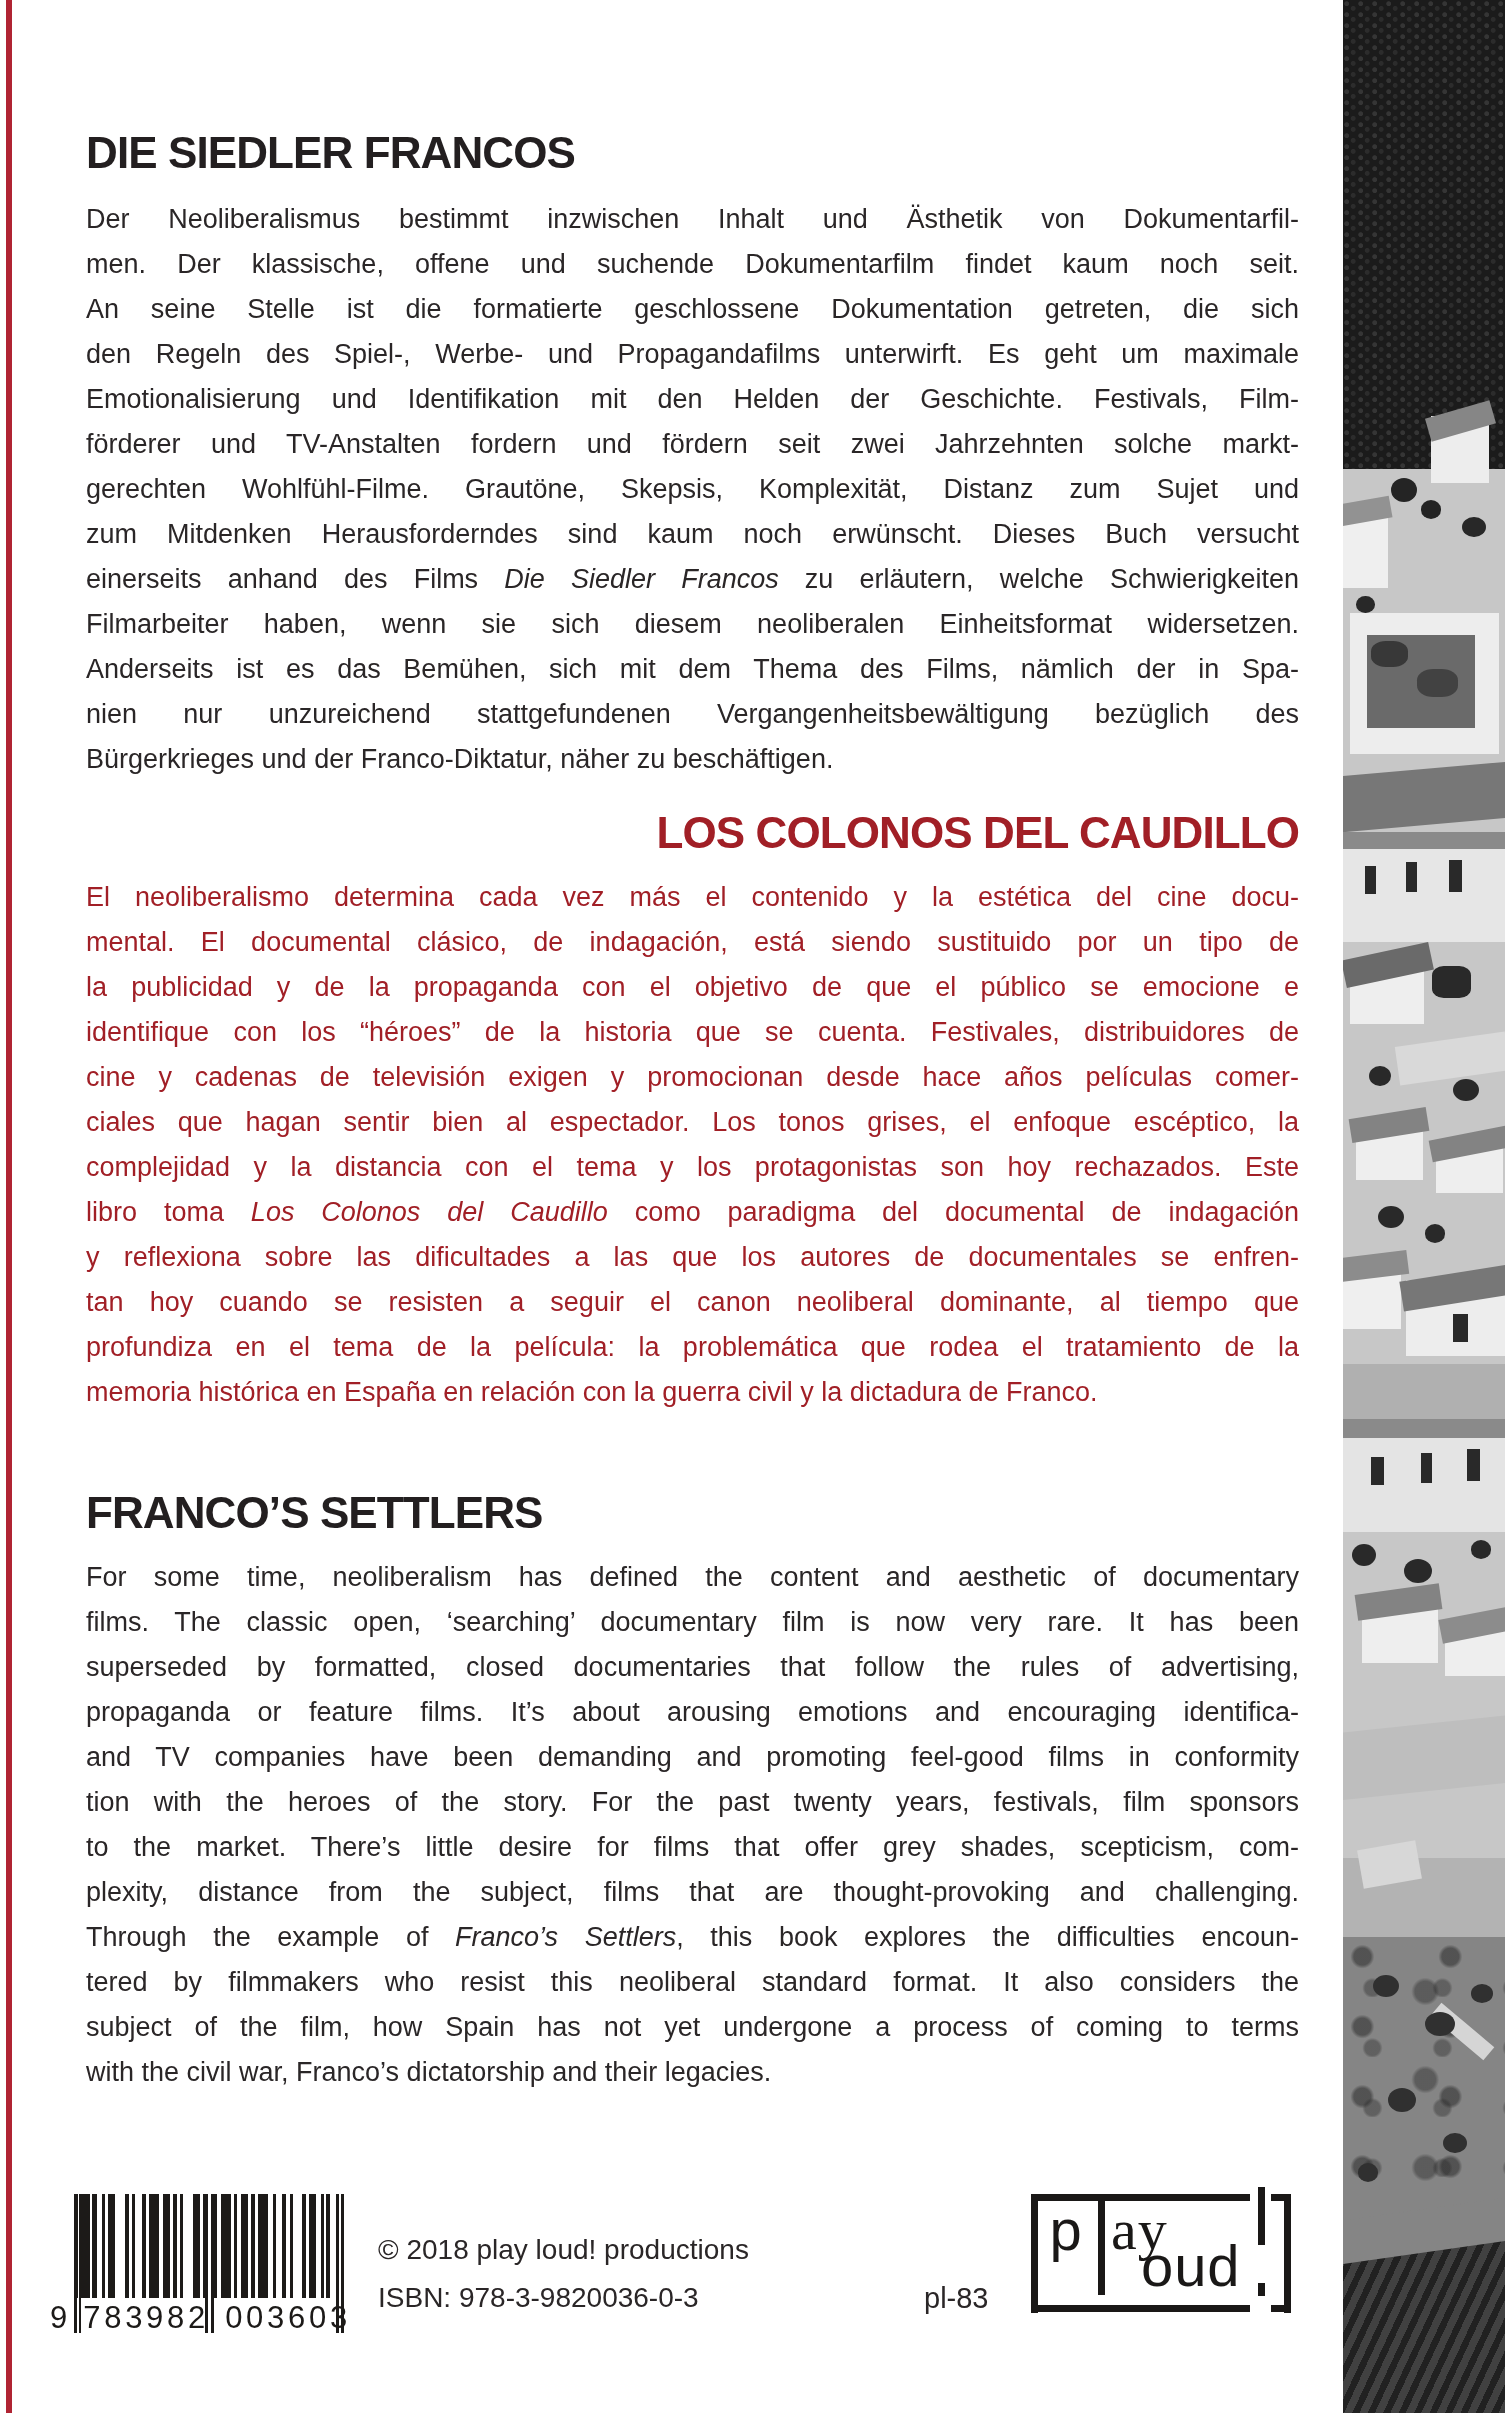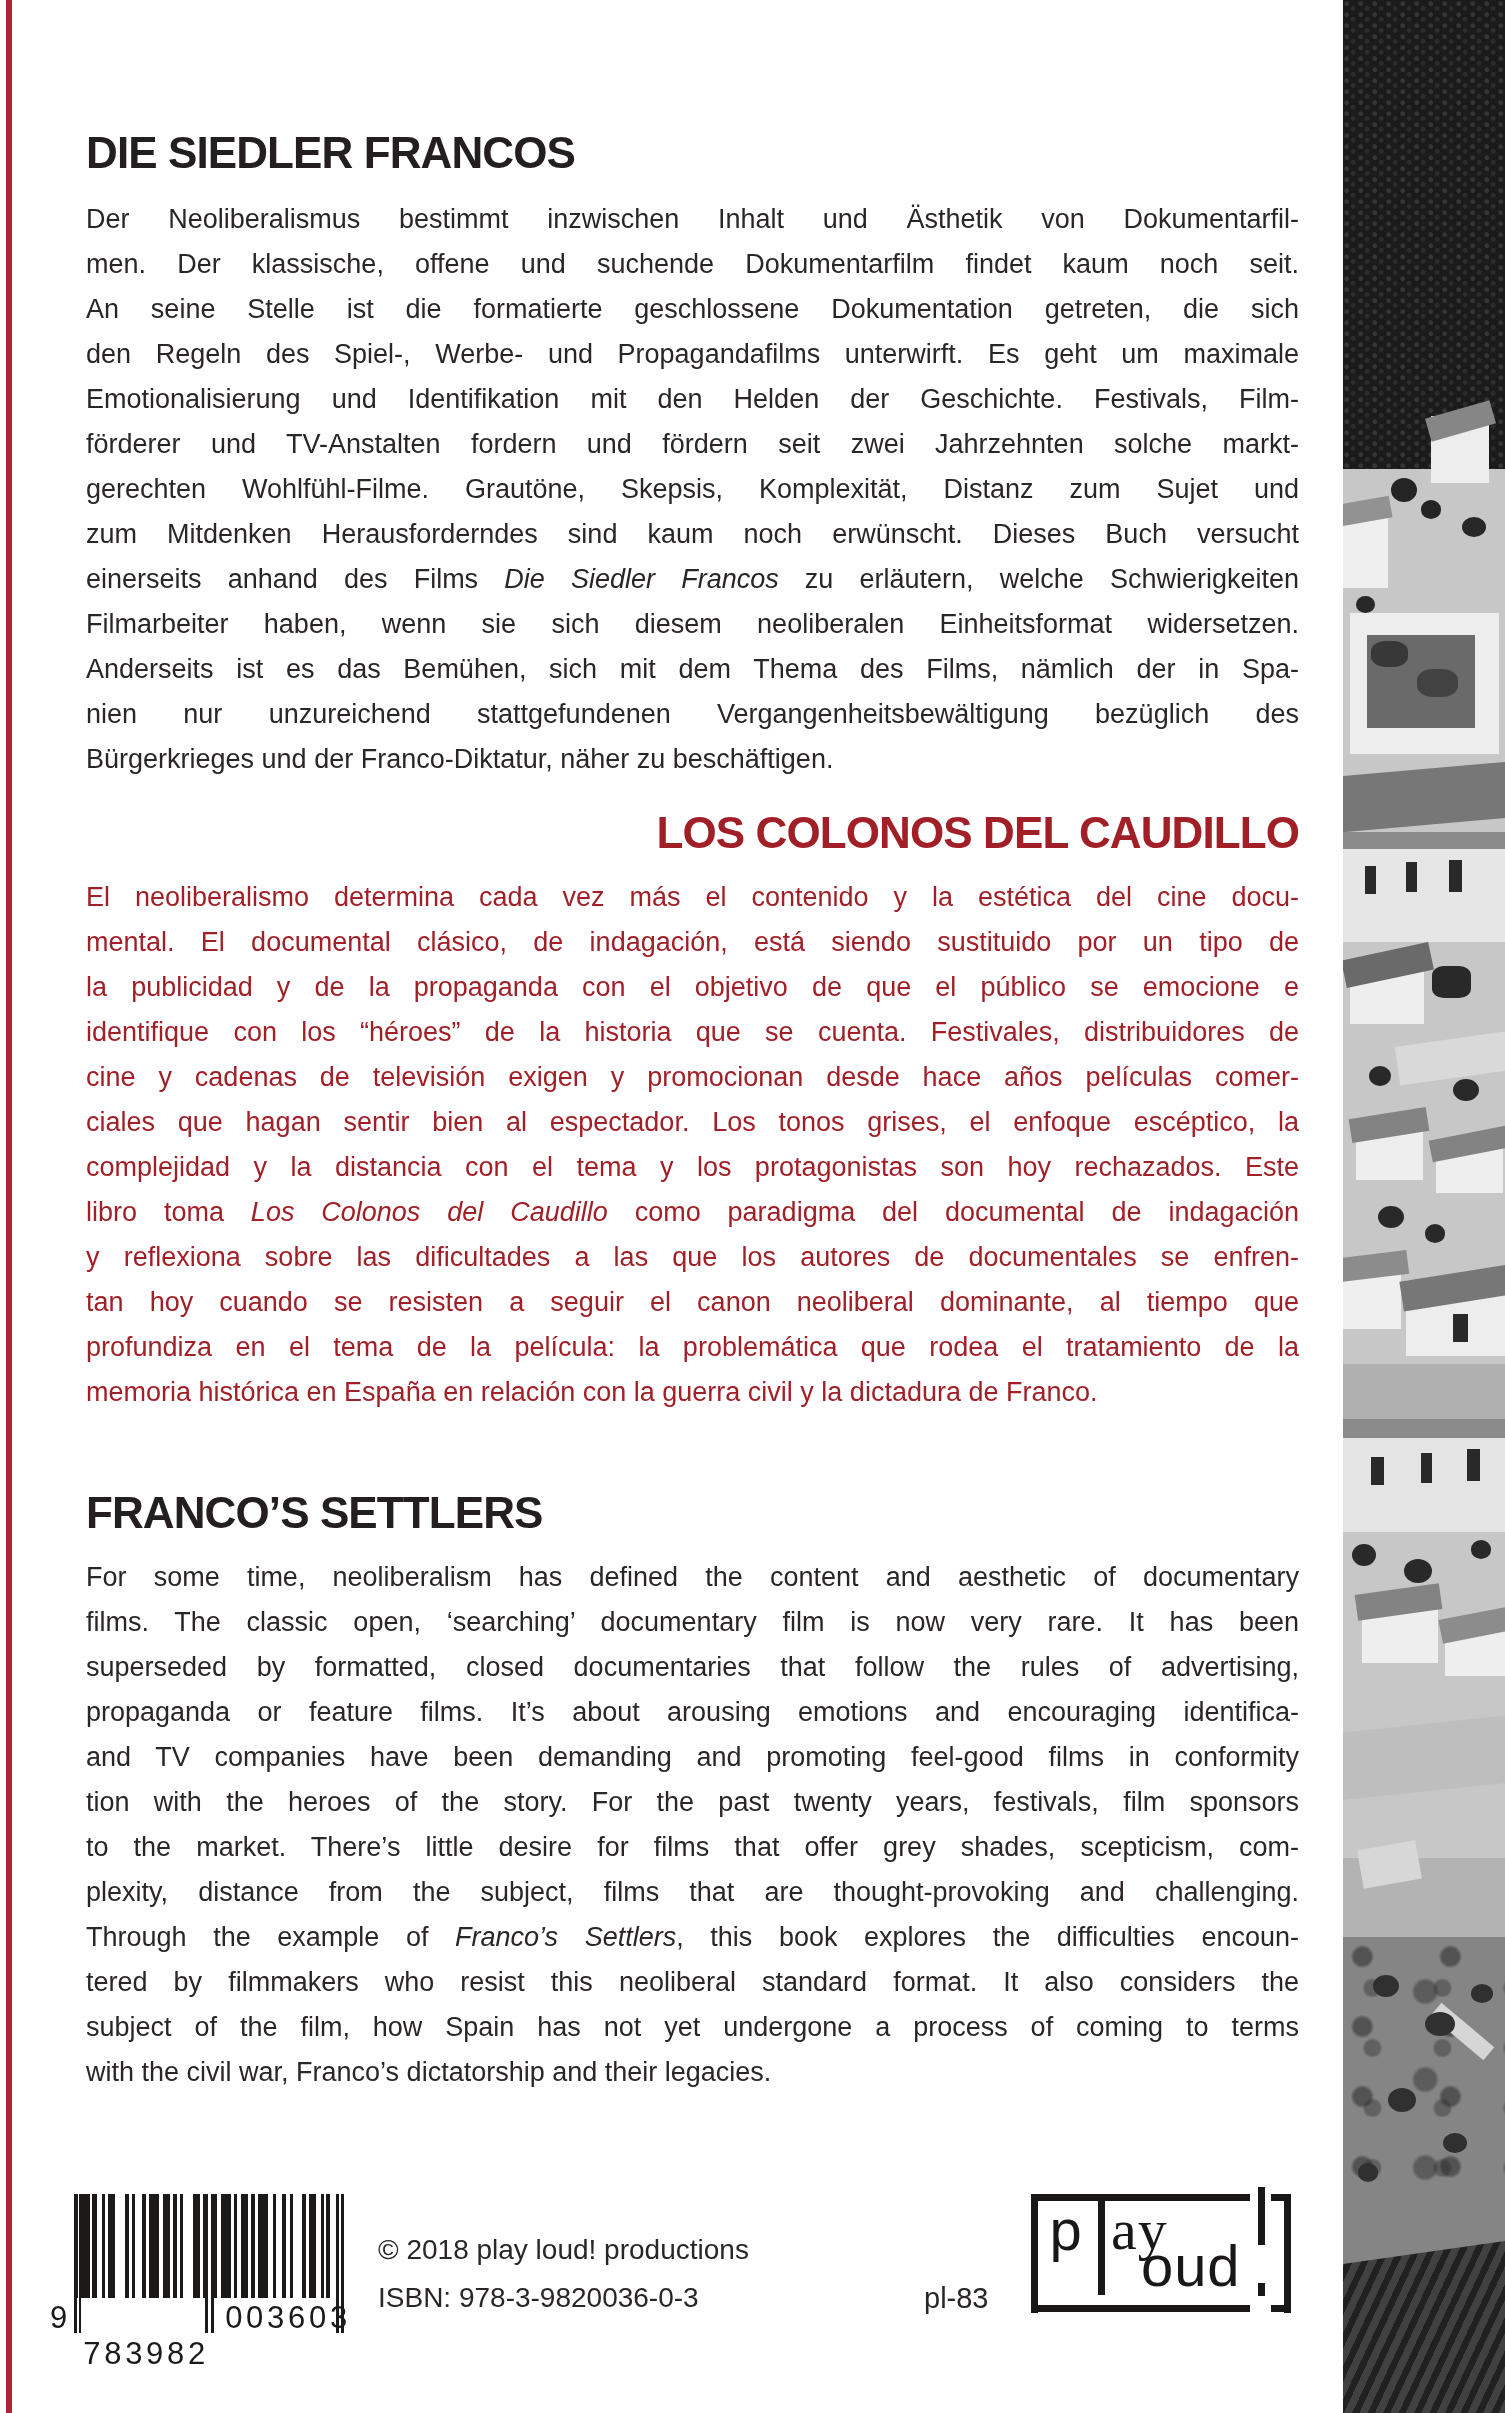--- a/index.html
+++ b/index.html
@@ -19,21 +19,21 @@
   .body-block.spanish .text-line{color:var(--red2,#a11f26);}
   .text-line i{font-style:italic;}
 
   
   #barcode{position:absolute;left:74px;top:2194px;width:269px;height:149px;}
   #barcode-bars{position:absolute;left:0;top:0;width:269px;height:104px;}
   #barcode-bars .bar{position:absolute;top:0;height:104px;background:#1c1a18;}
   .guard{position:absolute;top:0;width:2.8px;height:139px;background:#1c1a18;}
   .bc-digits{position:absolute;top:106px;font-size:31px;letter-spacing:3.7px;color:#1c1a18;}
   .bc-g0{left:-24px;}
-  .bc-g1{left:9.3px;width:119px;text-align:center;margin-top:36px;}
+  .bc-g1{left:9.3px;width:119px;text-align:center;}
   .bc-g2{left:141px;width:146px;text-align:center;}
   #copyright{position:absolute;left:378px;top:2226px;font-size:28px;line-height:48px;color:#2a2627;}
   #plnum{position:absolute;left:924px;top:2282px;font-size:29px;color:#2a2627;}
 
   
   #logo{position:absolute;left:1031px;top:2194px;width:260px;height:119px;}
   #logo .b{position:absolute;background:#1a1817;}
   .lg-left{left:0;top:0;width:7.4px;height:119px;}
   .lg-top1{left:0;top:0;width:219px;height:7.4px;}
   .lg-top2{left:240px;top:0;width:20.4px;height:7.4px;}

